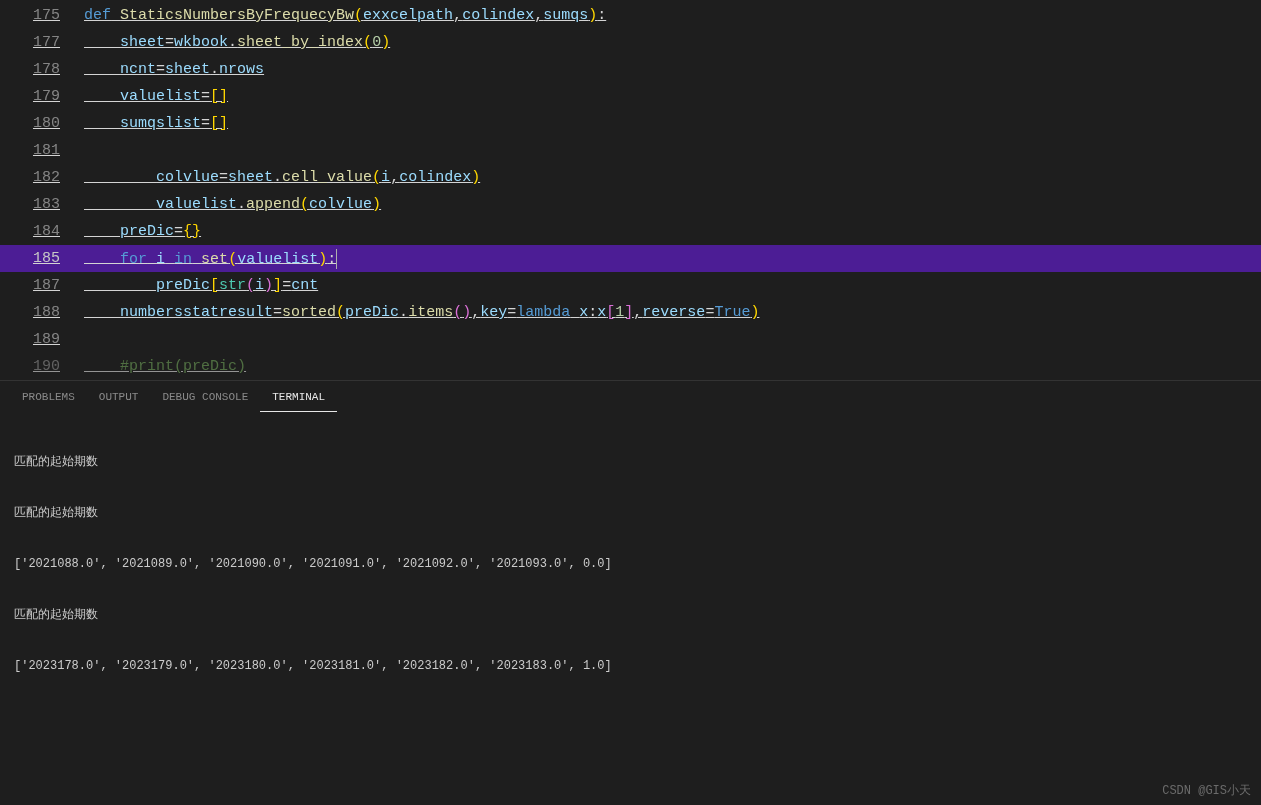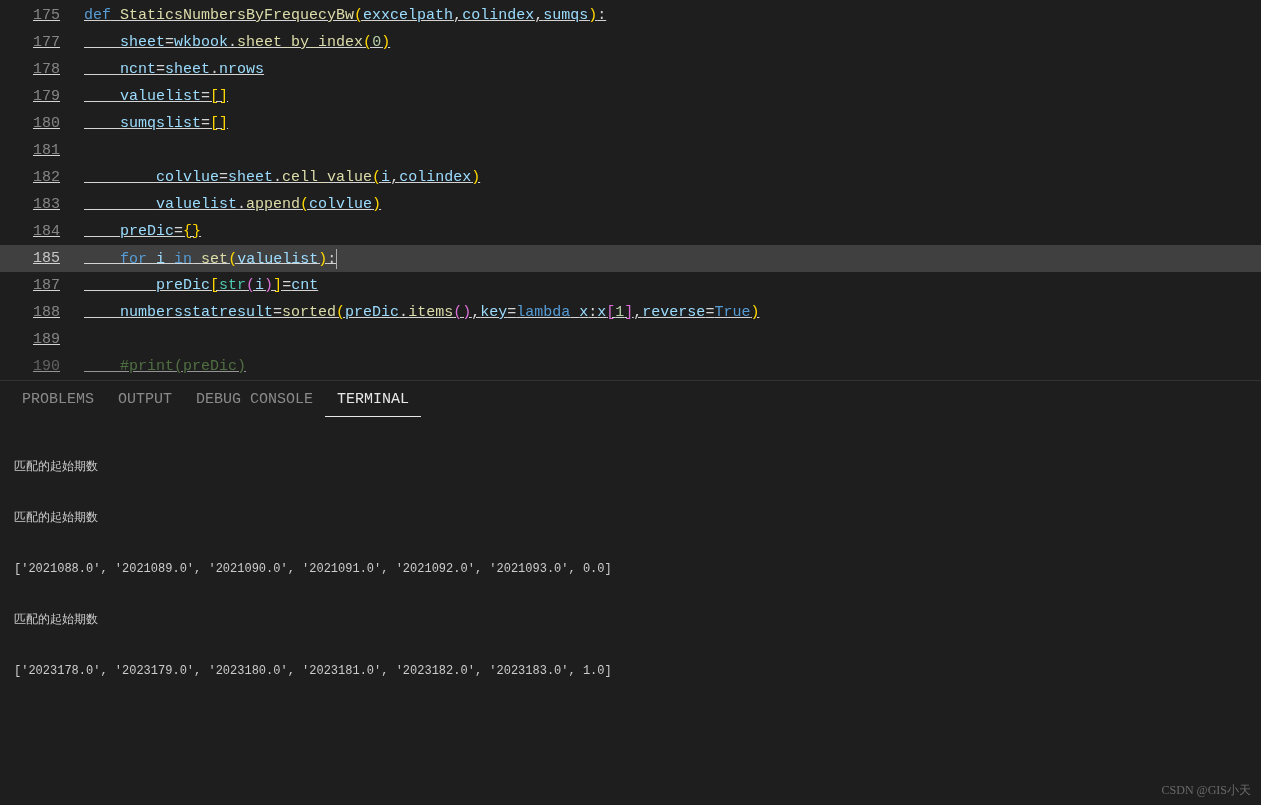--- a/index.html
+++ b/index.html
@@ -42,41 +42,41 @@
   .fn { color: #dcdcaa; }
   .var { color: #9cdcfe; }
   .op { color: #d4d4d4; }
   .num { color: #b5cea8; }
   .cls { color: #4ec9b0; }
   .comment { color: #6a9955; }
   .const { color: #569cd6; }
   .bracket1 { color: #ffd700; }
   .bracket2 { color: #da70d6; }
   .cursor-line {
-    background: #404040;
+    background: #4c1d95;
   }
   .line-cursor {
     border-left: 1px solid #aeafad;
     display: inline-block;
     height: 20px;
     vertical-align: middle;
   }
   .panel {
     flex: 1;
     border-top: 1px solid #333;
     background: #1e1e1e;
     display: flex;
     flex-direction: column;
     overflow: hidden;
   }
   .panel-tabs {
     display: flex;
     gap: 0;
     padding: 6px 10px 0 10px;
-    font-size: 15px;
+    font-size: 11px;
   }
   .panel-tab {
     color: #8a8a8a;
     padding: 4px 12px 8px 12px;
     text-transform: uppercase;
     cursor: pointer;
   }
   .panel-tab.active {
     color: #e7e7e7;
     border-bottom: 1px solid #e7e7e7;
@@ -91,21 +91,21 @@
     white-space: pre-wrap;
     font-family: Consolas, 'Courier New', monospace;
   }
   .terminal-line { white-space: pre; }
   .watermark {
     position: absolute;
     right: 10px;
     bottom: 6px;
     color: #6b6b6b;
     font-size: 12px;
-    font-family: Liberation Serif, serif;
+    font-family: Liberation Mono, monospace;
   }
 </style>
 </head>
 <body>
 
 <div class="editor-area">
   <div class="code-line">
     <span class="line-number">175</span>
     <span class="code-content"><span class="kw">def</span> <span class="fn">StaticsNumbersByFrequecyBw</span><span class="bracket1">(</span><span class="var">exxcelpath</span><span class="op">,</span><span class="var">colindex</span><span class="op">,</span><span class="var">sumqs</span><span class="bracket1">)</span><span class="op">:</span></span>
   </div>

